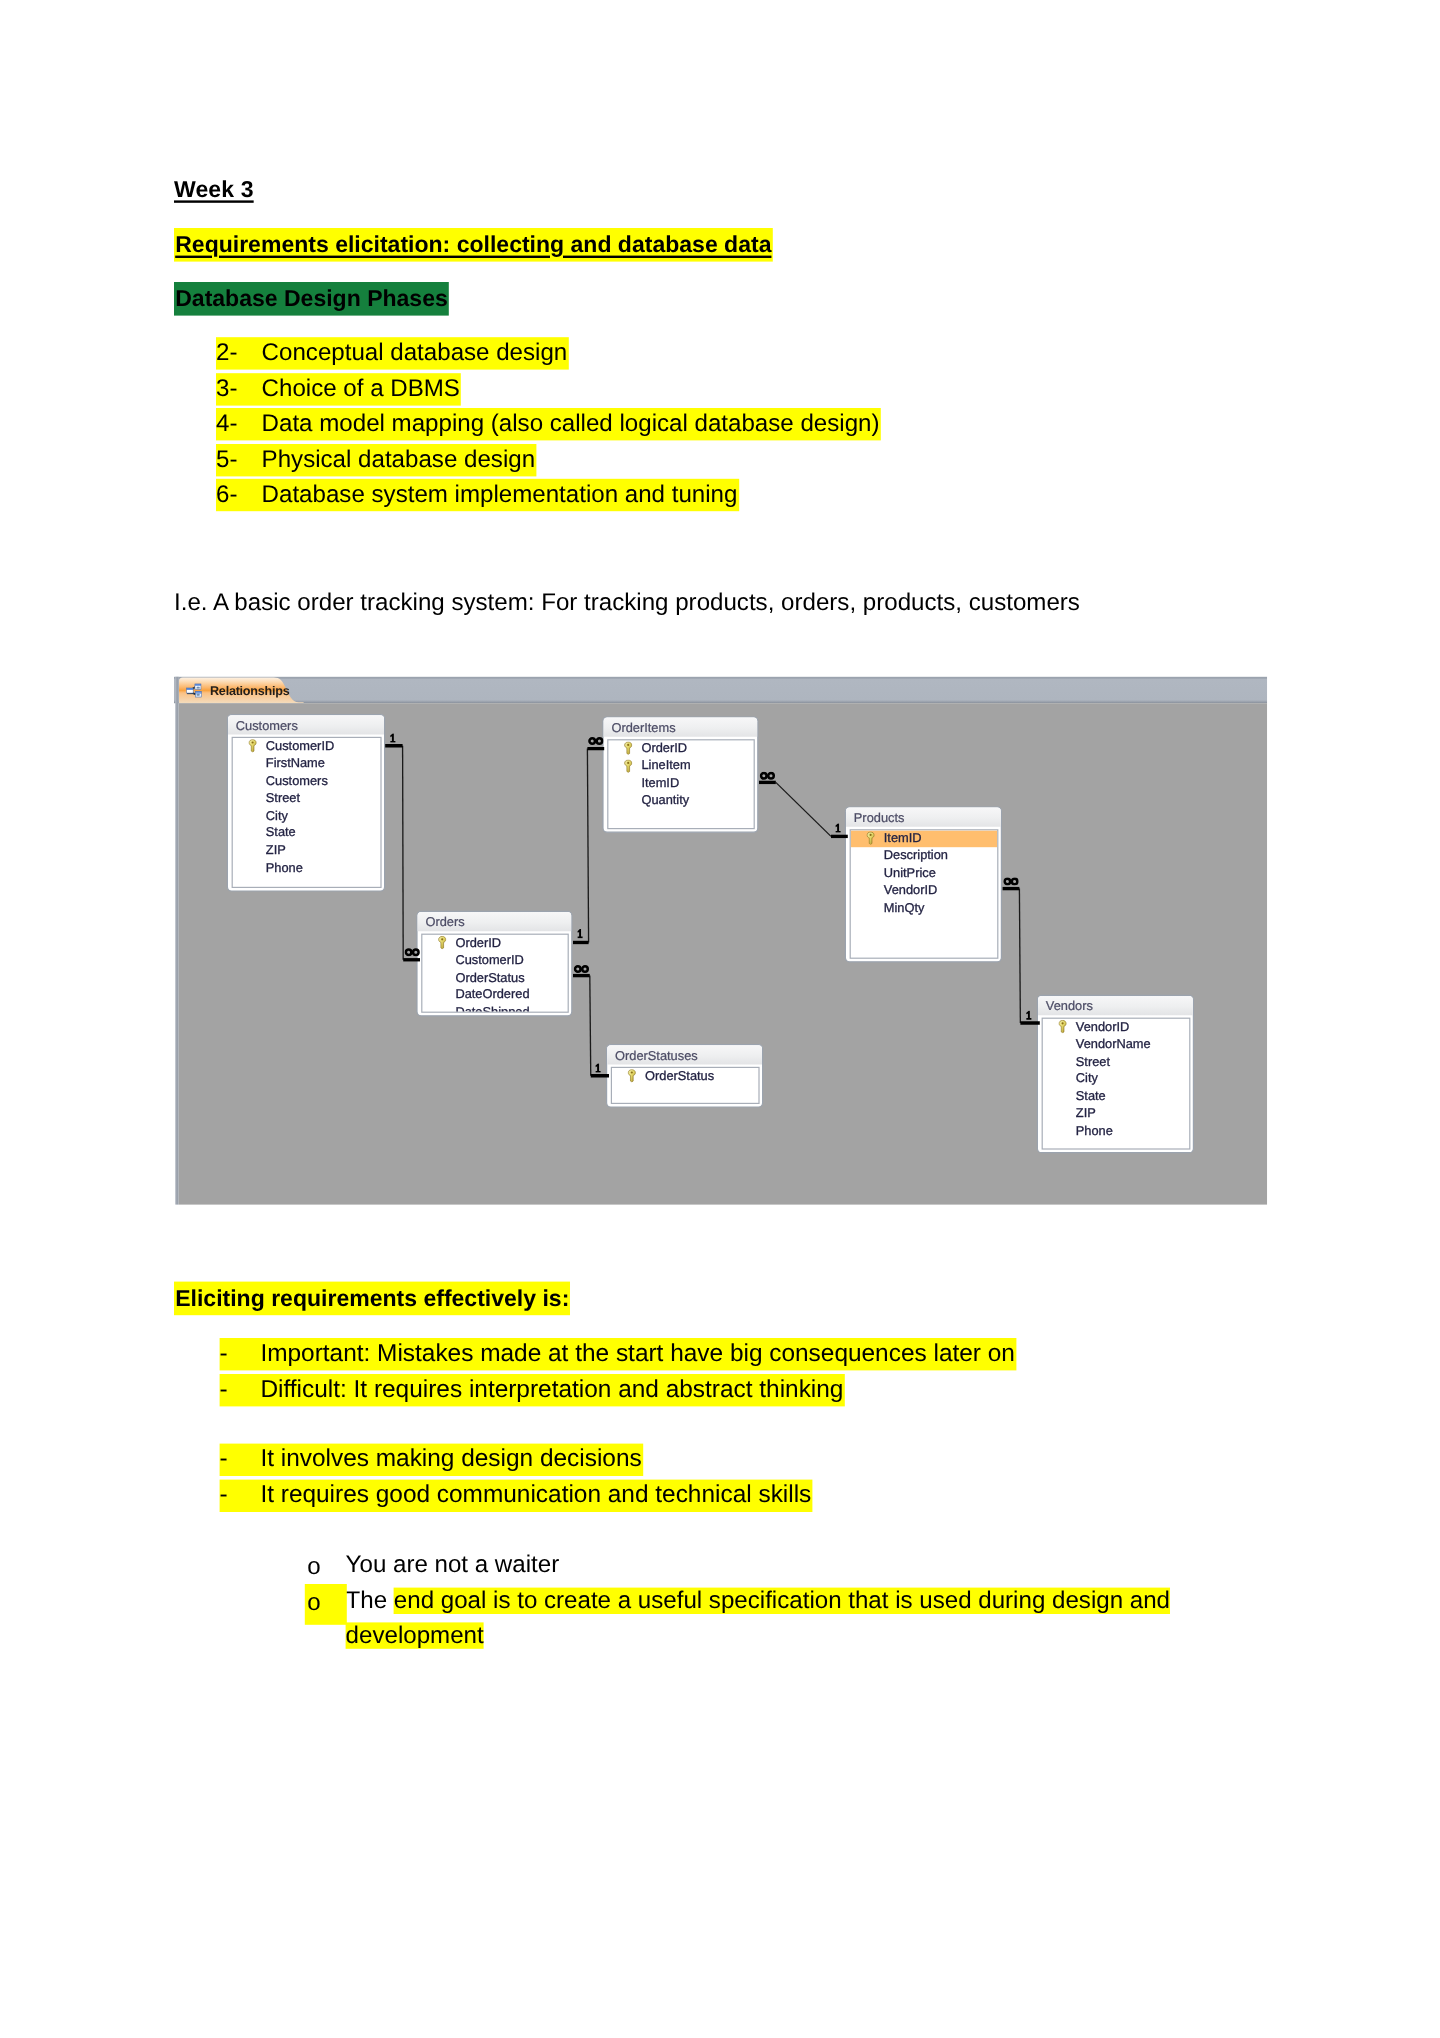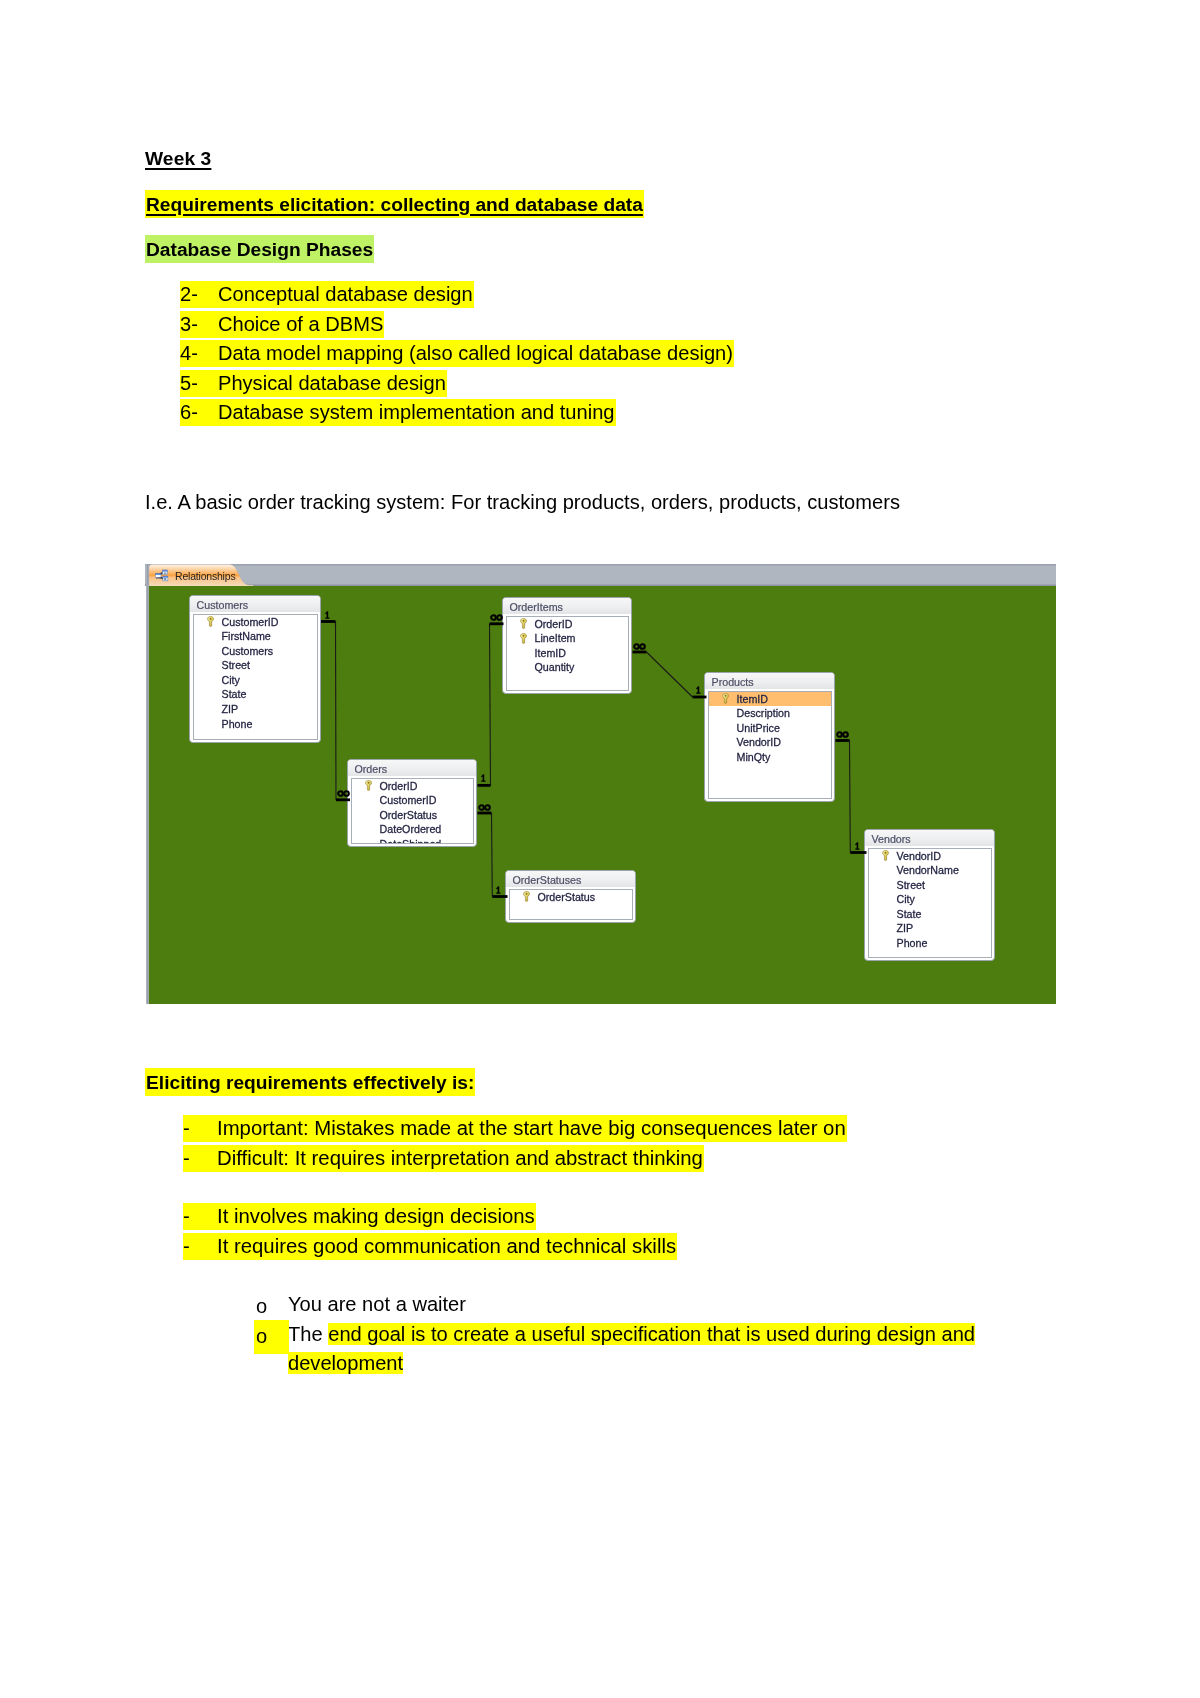--- a/index.html
+++ b/index.html
@@ -10,21 +10,21 @@
 
   
   .doc{position:absolute;left:145px;top:0;width:920px;}
   .hl{background:#ffff00;}
   .h1{position:absolute;left:0;top:147.5px;font-size:19.2px;font-weight:bold;
       text-decoration:underline;text-underline-offset:3px;text-decoration-thickness:1.7px;
       letter-spacing:0.1px;white-space:nowrap;}
   .h2{position:absolute;left:0;top:193.5px;font-size:19.2px;font-weight:bold;white-space:nowrap;}
   .h2 span{background:#ffff00;text-decoration:underline;text-underline-offset:3px;text-decoration-thickness:1.7px;padding:4px 1px 3px 1px;}
   .h3{position:absolute;left:0;top:238.5px;font-size:19.2px;font-weight:bold;white-space:nowrap;}
-  .h3 span{background:#bef264;padding:4px 1px 3px 1px;}
+  .h3 span{background:#15803d;padding:4px 1px 3px 1px;}
 
   .numlist{position:absolute;left:35px;top:282px;}
   .numrow{height:29.6px;white-space:nowrap;font-size:20.1px;line-height:24px;}
   .numrow .cell{background:#ffff00;padding:2px 1px 3px 0px;}
   .numrow .n{display:inline-block;width:38px;}
 
   .caption{position:absolute;left:0;top:491px;font-size:20.1px;white-space:nowrap;}
 
   .h4{position:absolute;left:0;top:1071.5px;font-size:19.2px;font-weight:bold;white-space:nowrap;}
   .h4 span{background:#ffff00;padding:4px 1px 3px 1px;}
@@ -38,24 +38,24 @@
   .circlerow{line-height:29.6px;position:relative;padding-left:34px;}
   .circlerow .c{position:absolute;left:0;top:0;padding:2px 22px 3px 2px;}
 
   
   .shot{position:absolute;left:145px;top:557px;width:911px;height:447px;
         background:#ffffff;overflow:hidden;}
   .shot-tabbar{position:absolute;left:0;top:7px;width:911px;height:22px;
         background:linear-gradient(to bottom,#9ba3ae 0%,#9ba3ae 5%,#b0b7c1 10%,#aeb5bf 88%,#939aa5 97%,#7f8691 100%);}
   .shot-leftrail{position:absolute;left:0.5px;top:7px;width:3px;height:440px;
         background:linear-gradient(to right,#b6bcc5 0%,#969da8 55%,#a9b0b9 100%);}
-  .shot-canvas{position:absolute;left:3.5px;top:29px;width:907px;height:418px;background:#4d7c0f;}
+  .shot-canvas{position:absolute;left:3.5px;top:29px;width:907px;height:418px;background:#a3a3a3;}
   .shot-tab{position:absolute;left:3px;top:7px;height:22px;width:106px;}
   .shot-tab-bg{position:absolute;left:0;top:0;width:106px;height:22px;}
-  .shot-tab-label{position:absolute;left:27px;top:5.6px;font-size:10.5px;font-weight:normal;
+  .shot-tab-label{position:absolute;left:27px;top:5.6px;font-size:10.5px;font-weight:bold;
         color:#231f1a;font-family:"Liberation Sans",sans-serif;letter-spacing:-0.2px;}
   .shot-tab-icon{position:absolute;left:5.5px;top:4px;width:16px;height:14px;}
 
   .tbl{position:absolute;background:#ffffff;border:1px solid #9ba3ae;border-radius:4px;
        box-sizing:border-box;}
   .tbl-hdr{height:16px;background:linear-gradient(to bottom,#f7f7f8 0%,#eeeff0 55%,#e3e4e6 100%);
        border-top-left-radius:3px;border-top-right-radius:3px;font-size:10.7px;color:#4d4d66;
        padding-left:7px;line-height:18.5px;overflow:hidden;-webkit-text-stroke:0.2px #4d4d66;}
   .tbl-body{position:absolute;left:3px;right:2px;top:17.5px;bottom:2.5px;background:#fff;
        border:1px solid #a8aeb8;box-sizing:border-box;overflow:hidden;}

